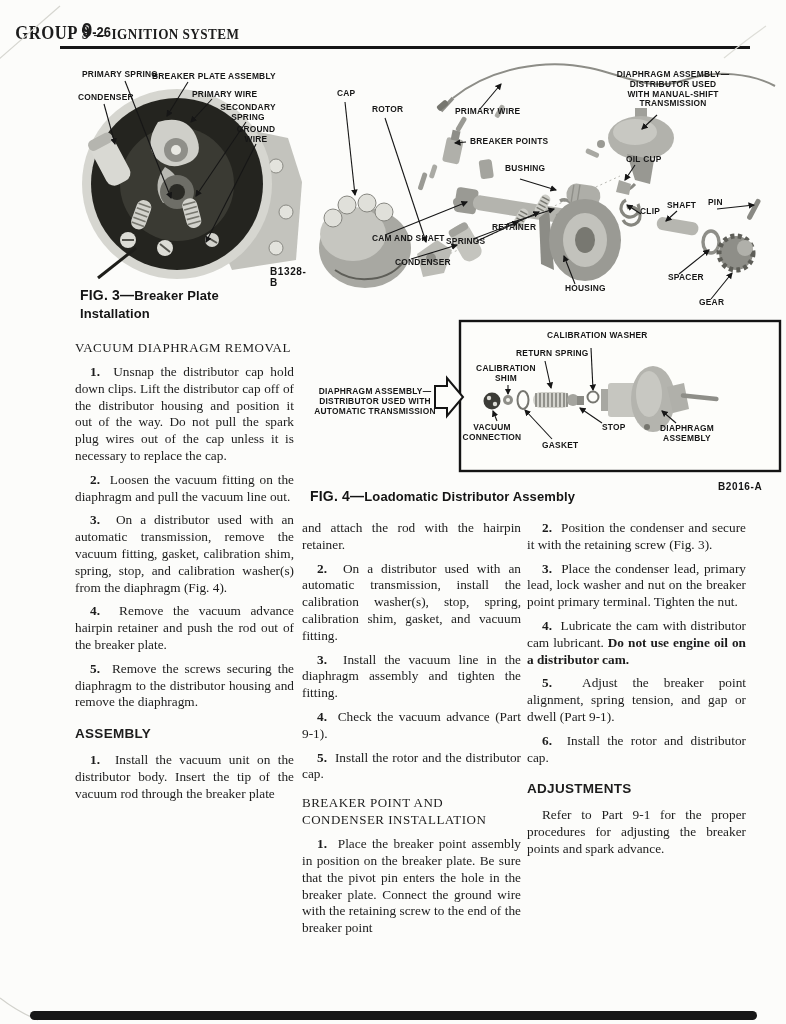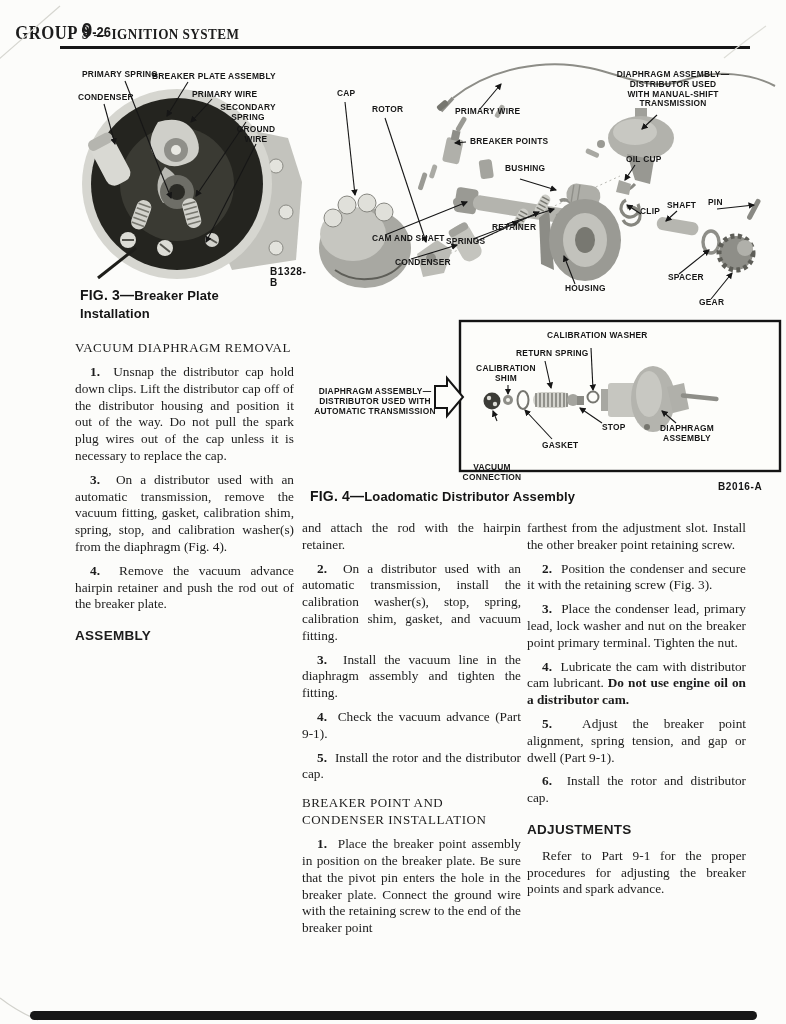--- a/index.html
+++ b/index.html
@@ -295,50 +295,52 @@
       <line x1="371" y1="108" x2="357" y2="96" marker-end="url(#m4)"></line>
     </g>
   </svg>
   <span class="lbl" style="left:242px;top:16px;">CALIBRATION WASHER</span>
   <span class="lbl" style="left:211px;top:34px;">RETURN SPRING</span>
   <span class="lbl ctr" style="left:201px;top:49px;">CALIBRATION
 SHIM</span>
   <span class="lbl ctr" style="left:70px;top:72px;">DIAPHRAGM ASSEMBLY—
 DISTRIBUTOR USED WITH
 AUTOMATIC TRANSMISSION</span>
-  <span class="lbl ctr" style="left:187px;top:108px;margin-top:40px;">VACUUM
+  <span class="lbl ctr" style="left:187px;top:108px;">VACUUM
 CONNECTION</span>
   <span class="lbl" style="left:237px;top:126px;">GASKET</span>
   <span class="lbl" style="left:297px;top:108px;">STOP</span>
   <span class="lbl ctr" style="left:382px;top:109px;">DIAPHRAGM
 ASSEMBLY</span>
   <span class="figcode" style="left:375px;top:166px;">B2016-A</span>
 </div>
 <div class="figcap" style="left:310px;top:487px;"><span class="cap-lead">FIG. 4</span><span class="cap-lead">—</span><span class="cap-rest">Loadomatic Distributor Assembly</span></div>
 
 <div class="col" style="left:75px;top:328px;">
   <h3 class="h-serif">VACUUM DIAPHRAGM REMOVAL</h3>
   <p class="ind"><b class="pnum">1.</b>&nbsp;&nbsp;<span>Unsnap the distributor cap hold down clips. Lift the distributor cap off of the distributor housing and position it out of the way. Do not pull the spark plug wires out of the cap unless it is necessary to replace the cap.</span></p>
+  <p class="ind"><b class="pnum">2.</b>&nbsp;&nbsp;<span>Loosen the vacuum fitting on the diaphragm and pull the vacuum line out.</span></p>
   <p class="ind"><b class="pnum">3.</b>&nbsp;&nbsp;<span>On a distributor used with an automatic transmission, remove the vacuum fitting, gasket, calibration shim, spring, stop, and calibration washer(s) from the diaphragm (Fig. 4).</span></p>
   <p class="ind"><b class="pnum">4.</b>&nbsp;&nbsp;<span>Remove the vacuum advance hairpin retainer and push the rod out of the breaker plate.</span></p>
+  <p class="ind"><b class="pnum">5.</b>&nbsp;&nbsp;<span>Remove the screws securing the diaphragm to the distributor housing and remove the diaphragm.</span></p>
   <h3 class="h-sans">ASSEMBLY</h3>
+  <p class="ind"><b class="pnum">1.</b>&nbsp;&nbsp;<span>Install the vacuum unit on the distributor body. Insert the tip of the vacuum rod through the breaker plate</span></p>
 </div>
 
 <div class="col" style="left:302px;top:520px;">
   <p>and attach the rod with the hairpin retainer.</p>
   <p class="ind"><b class="pnum">2.</b>&nbsp;&nbsp;<span>On a distributor used with an automatic transmission, install the calibration washer(s), stop, spring, calibration shim, gasket, and vacuum fitting.</span></p>
   <p class="ind"><b class="pnum">3.</b>&nbsp;&nbsp;<span>Install the vacuum line in the diaphragm assembly and tighten the fitting.</span></p>
   <p class="ind"><b class="pnum">4.</b>&nbsp;&nbsp;<span>Check the vacuum advance (Part 9-1).</span></p>
   <p class="ind"><b class="pnum">5.</b>&nbsp;&nbsp;<span>Install the rotor and the distributor cap.</span></p>
   <h3 class="h-serif">BREAKER POINT AND CONDENSER INSTALLATION</h3>
   <p class="ind"><b class="pnum">1.</b>&nbsp;&nbsp;<span>Place the breaker point assembly in position on the breaker plate. Be sure that the pivot pin enters the hole in the breaker plate. Connect the ground wire with the retaining screw to the end of the breaker point</span></p>
 </div>
 
 <div class="col" style="left:527px;top:520px;">
-  <p>farthest from the adjustment slot. Install the other breaker point retaining screw.</p>
   <p class="ind"><b class="pnum">2.</b>&nbsp;&nbsp;<span>Position the condenser and secure it with the retaining screw (Fig. 3).</span></p>
   <p class="ind"><b class="pnum">3.</b>&nbsp;&nbsp;<span>Place the condenser lead, primary lead, lock washer and nut on the breaker point primary terminal. Tighten the nut.</span></p>
   <p class="ind"><b class="pnum">4.</b>&nbsp;&nbsp;<span>Lubricate the cam with distributor cam lubricant.</span>&nbsp;<b>Do not use engine oil on a distributor cam.</b></p>
   <p class="ind"><b class="pnum">5.</b>&nbsp;&nbsp;<span>Adjust the breaker point alignment, spring tension, and gap or dwell (Part 9-1).</span></p>
   <p class="ind"><b class="pnum">6.</b>&nbsp;&nbsp;<span>Install the rotor and distributor cap.</span></p>
   <h3 class="h-sans">ADJUSTMENTS</h3>
   <p class="ind">Refer to Part 9-1 for the proper procedures for adjusting the breaker points and spark advance.</p>
 </div>
 
 <svg width="786" height="1024" viewBox="0 0 786 1024" style="position:absolute;left:0;top:0;pointer-events:none;">

